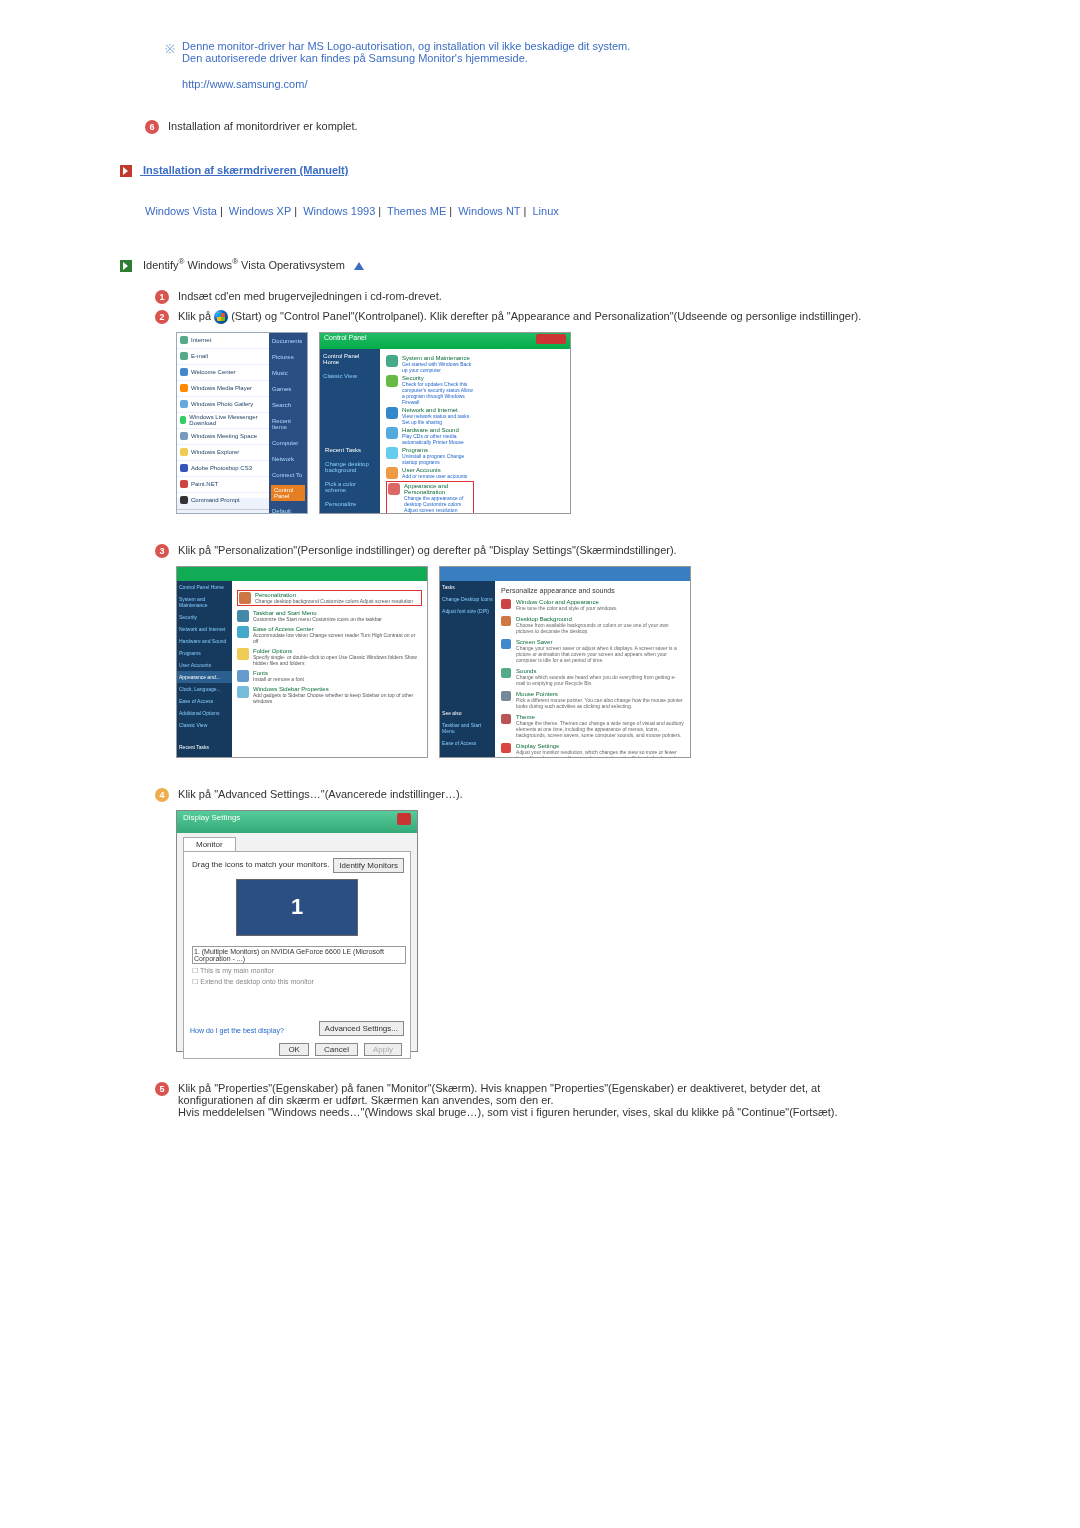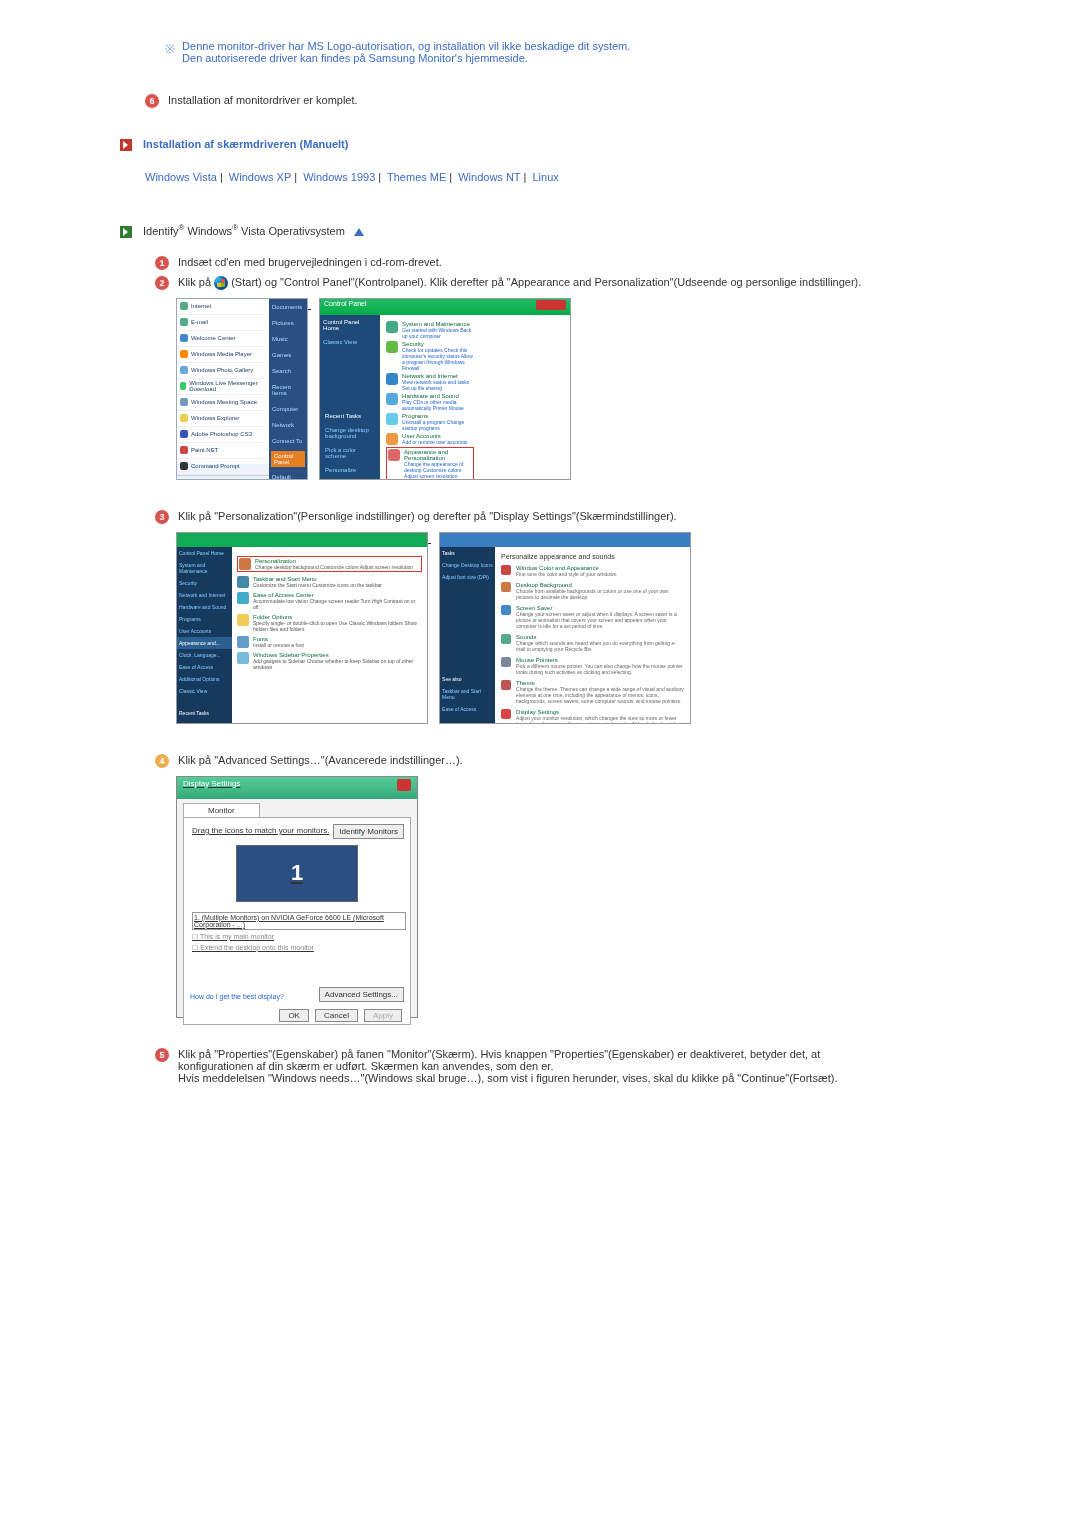--- a/index.html
+++ b/index.html
@@ -71,21 +71,22 @@
     content: "";
     position: absolute;
     left: 3px; top: 2px;
     border-top: 4px solid transparent;
     border-bottom: 4px solid transparent;
     border-left: 5px solid #fff;
   }
   .section-header {
     color: #3b6dc4;
     font-weight: bold;
-    margin: 30px 0 20px 0;
+    margin: 30px 0 28px 0;
+    text-decoration: underline;
   }
   .os-links {
     margin-left: 25px;
     margin-bottom: 40px;
   }
   .os-links a {
     color: #3b6dc4;
     text-decoration: none;
   }
   .os-links .sep {
@@ -160,21 +161,20 @@
     left:3px; top:3px;
     width:8px; height:8px;
     background:
       conic-gradient(#f25022 0 90deg, #7fba00 90deg 180deg, #ffb900 180deg 270deg, #00a4ef 270deg 360deg);
     border-radius:1px;
   }
   .screenshot-row {
     margin-left: 56px;
     margin-top: 8px;
     margin-bottom: 30px;
-    text-decoration: underline;
   }
   .fake-img {
     display: inline-block;
     vertical-align: top;
     border: 1px solid #999;
     background: linear-gradient(180deg, #dfe8f5 0%, #c6d5ea 100%);
     position: relative;
     overflow: hidden;
   }
   .start-menu {
@@ -244,21 +244,21 @@
   .pers-right .r-itm .dsc { color:#666; font-size:5px; display:block; }
 
   .disp-dlg {
     width: 240px; height: 240px;
     background:#f2f2f2;
     border:1px solid #888;
     position: relative;
   }
   .disp-dlg .title { height:18px; background:linear-gradient(#5c9,#3a7); font-size:8px; color:#fff; padding:2px 6px; display:flex; justify-content:space-between; }
   .disp-dlg .cls { width:14px; height:12px; background:#c33; border-radius:2px; }
-  .disp-dlg .tab { margin:4px 6px 0 6px; font-size:8px; border:1px solid #aaa; display:inline-block; padding:2px 24px; background:#fff; border-bottom:none; }
+  .disp-dlg .tab { margin:4px 6px 0 6px; font-size:8px; border:1px solid #aaa; display:inline-block; padding:2px 12px; background:#fff; border-bottom:none; }
   .disp-dlg .body { margin:0 6px 6px; border:1px solid #aaa; padding:8px; background:#fff; height:190px; position:relative; }
   .disp-dlg .drag { font-size:8px; color:#333; }
   .disp-dlg .idbtn, .disp-dlg .advbtn { position:absolute; font-size:8px; border:1px solid #888; background:#eee; padding:2px 5px; }
   .disp-dlg .idbtn { right:6px; top:6px; }
   .disp-dlg .advbtn { right:6px; bottom:22px; }
   .disp-dlg .monbox { margin:10px auto; width:120px; height:55px; background:#2b4f82; border:1px solid #666; display:flex; align-items:center; justify-content:center; color:#fff; font-size:22px; font-weight:bold; }
   .disp-dlg .sel { width:100%; font-size:7px; border:1px solid #999; padding:1px; margin-top:4px; }
   .disp-dlg .chk { font-size:7px; color:#888; margin-top:3px; }
   .disp-dlg .row2 { display:flex; justify-content:space-between; margin-top:6px; font-size:8px; }
   .disp-dlg .slider { height:3px; background:#ccc; position:relative; margin:4px 0; }
@@ -269,20 +269,21 @@
   .disp-dlg .btns .dis { color:#aaa; }
 </style>
 </head>
 <body>
 
 <div class="note-block">
   <span class="note-symbol">※</span>
   <span class="note-text">
     <span>Denne monitor-driver har MS Logo-autorisation, og installation vil ikke beskadige dit system.</span><br>
     <span>Den autoriserede driver kan findes på Samsung Monitor's hjemmeside.</span>
+    <a class="note-link">http://www.samsung.com/</a>
   </span>
 </div>
 
 <div class="step-row">
   <span class="bullet-circle red">6</span>
   <span class="step-text">Installation af monitordriver er komplet.</span>
 </div>
 
 <div class="section-header">
   <span class="arrow-box"></span>

